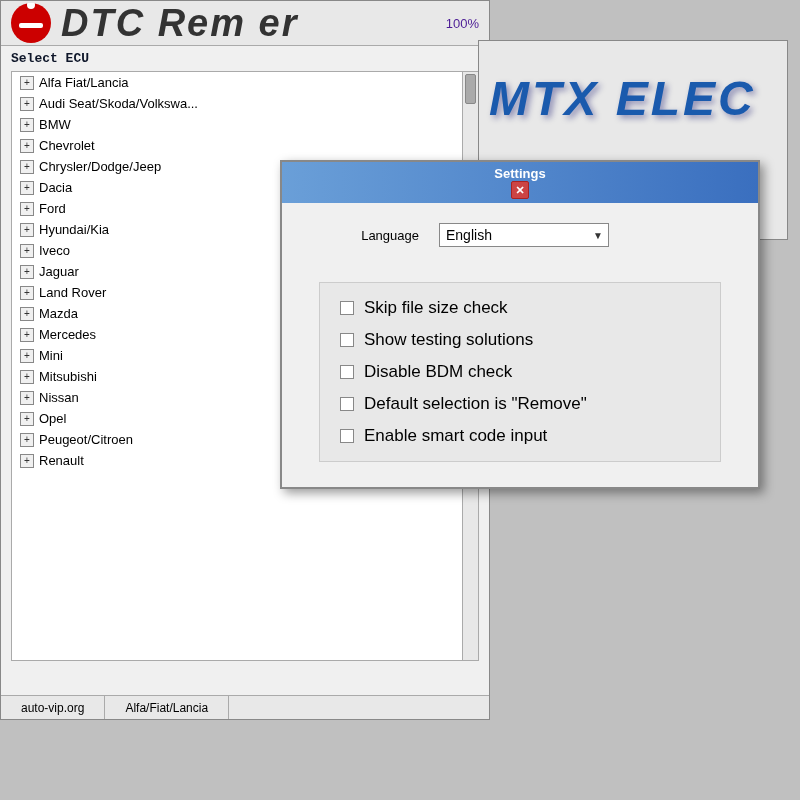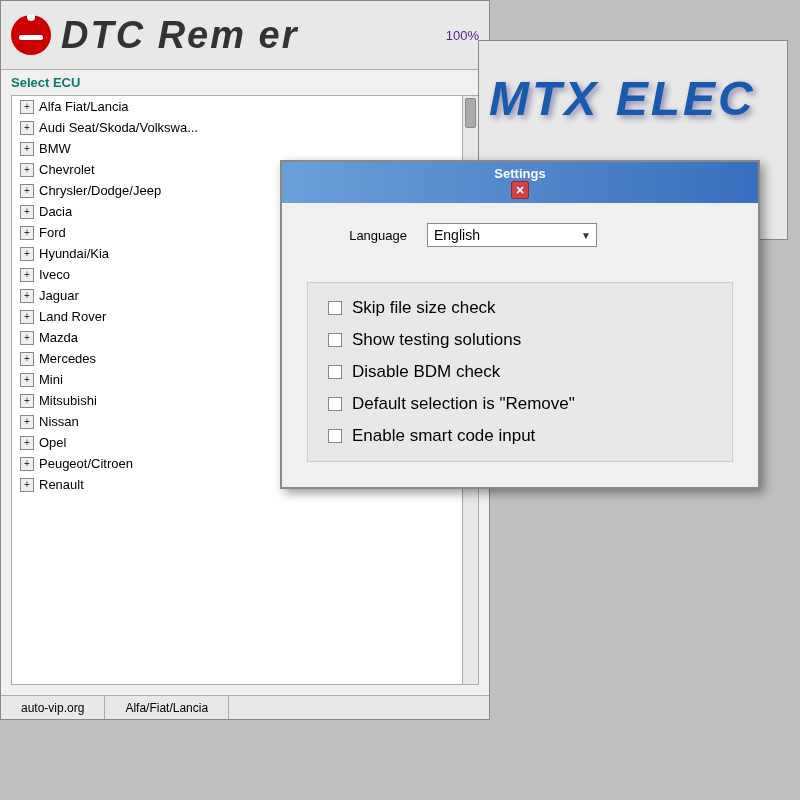--- a/index.html
+++ b/index.html
@@ -18,21 +18,21 @@
       position: absolute;
       top: 0;
       left: 0;
       width: 490px;
       height: 720px;
       background: #f0f0f0;
       border: 1px solid #888;
     }
 
     .title-bar {
-      height: 69px;
+      height: 45px;
       background: #e8e8e8;
       border-bottom: 1px solid #aaa;
       display: flex;
       align-items: center;
       padding: 0 10px;
       position: relative;
     }
 
     .logo-icon {
       display: inline-block;
@@ -51,21 +51,22 @@
       top: 50%;
       transform: translateY(-50%);
       font-size: 13px;
       color: #4c1d95;
     }
 
     .ecu-section {
       padding: 5px 10px;
       font-weight: bold;
       font-size: 13px;
-      color: #0f766e;
+      color: #0f172a;
+      font-family: Liberation Mono, monospace;
     }
 
     .ecu-list-container {
       position: relative;
       margin: 0 10px;
       border: 1px solid #aaa;
       background: #fff;
       height: 590px;
     }
 
@@ -196,21 +197,21 @@
       color: white;
       font-size: 11px;
       display: flex;
       align-items: center;
       justify-content: center;
       cursor: pointer;
       border-radius: 2px;
     }
 
     .dialog-body {
-      padding: 20px 25px 25px;
+      padding: 20px 37px 25px;
     }
 
     .language-row {
       display: flex;
       align-items: center;
       margin-bottom: 20px;
       padding-bottom: 15px;
     }
 
     .language-label {

